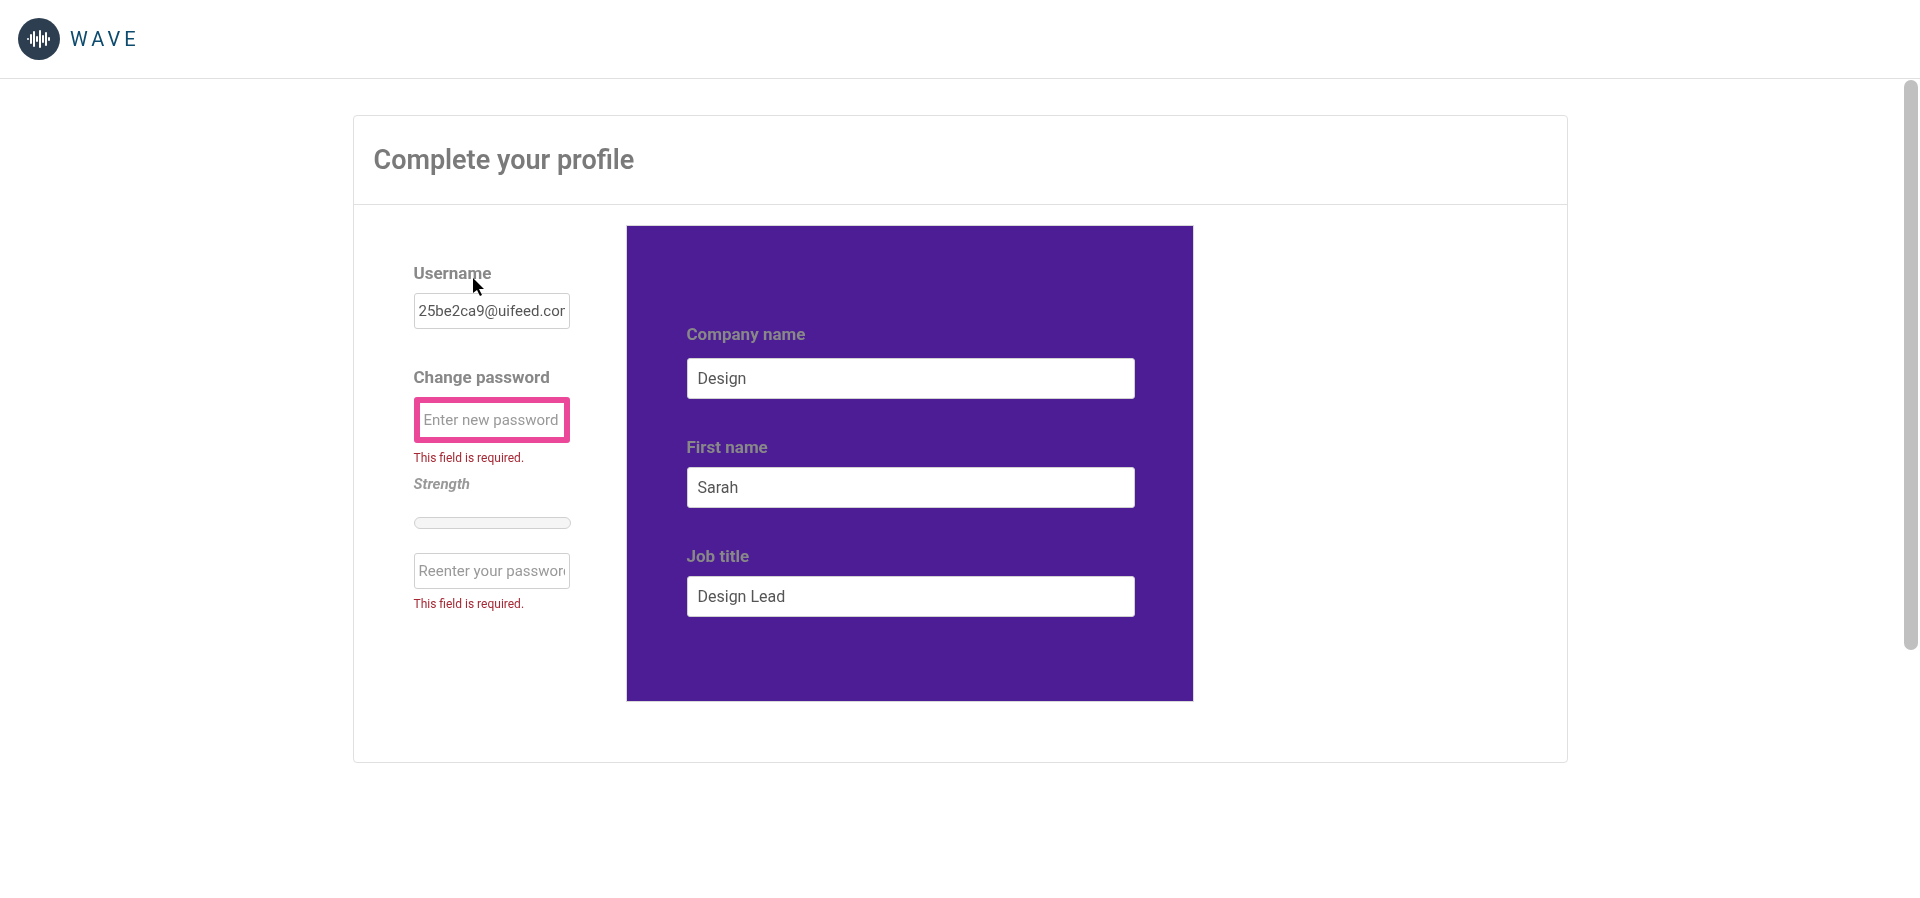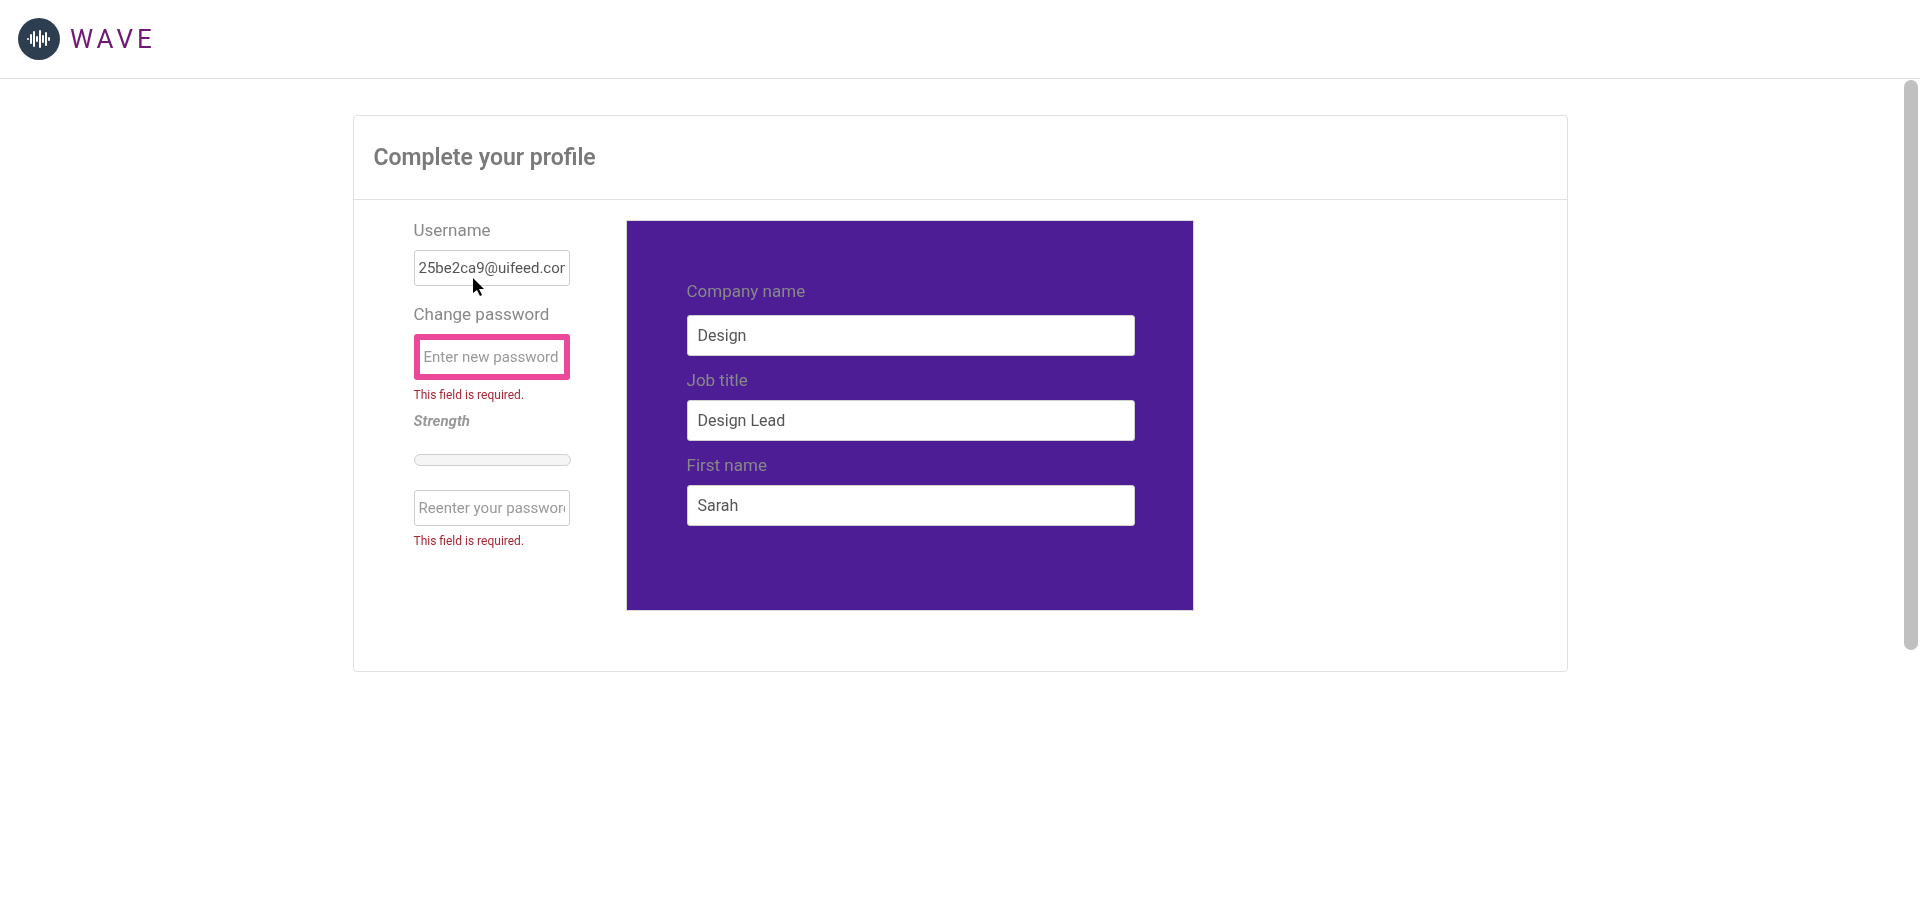--- a/index.html
+++ b/index.html
@@ -31,24 +31,24 @@
       width: 42px;
       height: 42px;
       background: #2c3e50;
       border-radius: 50%;
       display: flex;
       align-items: center;
       justify-content: center;
     }
     
     .logo-text {
-      font-size: 26px;
+      font-size: 20px;
       font-weight: 400;
       letter-spacing: 4px;
-      color: #701a75;
+      color: #0c4a6e;
       text-align: right;
     }
     
     .main-container {
       padding: 36px 0;
       display: flex;
       justify-content: center;
     }
     
     .card {
@@ -57,21 +57,21 @@
       border-radius: 4px;
       background: #ffffff;
     }
     
     .card-header {
       padding: 28px 20px;
       border-bottom: 1px solid #e0e0e0;
     }
     
     .card-title {
-      font-size: 23px;
+      font-size: 27px;
       font-weight: 600;
       color: #7a7a7a;
     }
     
     .card-body {
       padding: 20px 60px 60px 60px;
       display: flex;
       gap: 55px;
     }
     
@@ -89,21 +89,22 @@
     
     .field-group {
       margin-bottom: 18px;
     }
     
     .field-label {
       display: block;
       font-size: 17px;
       color: #888888;
       margin-bottom: 10px;
-      font-weight: 400;
+      font-weight: 700;
+      margin-top: 38px;
     }
     
     .text-input {
       width: 100%;
       padding: 8px 4px;
       font-size: 15px;
       border: 1px solid #d0d0d0;
       border-radius: 3px;
       background: #ffffff;
       color: #555;
@@ -229,27 +230,27 @@
 
         <div class="field-group">
           <label class="field-label">Company name</label>
         </div>
 
         <div class="field-group">
           <input type="text" class="text-input" value="Design" style="">
         </div>
 
         <div class="field-group">
+          <label class="field-label">First name</label>
+          <input type="text" class="text-input" value="Sarah" style="">
+        </div>
+
+        <div class="field-group">
           <label class="field-label">Job title</label>
           <input type="text" class="text-input" value="Design Lead" style="">
-        </div>
-
-        <div class="field-group">
-          <label class="field-label">First name</label>
-          <input type="text" class="text-input" value="Sarah" style="">
         </div>
 
 
       </div>
 
     </div>
   </div>
 </div>
 
 <div class="cursor">

